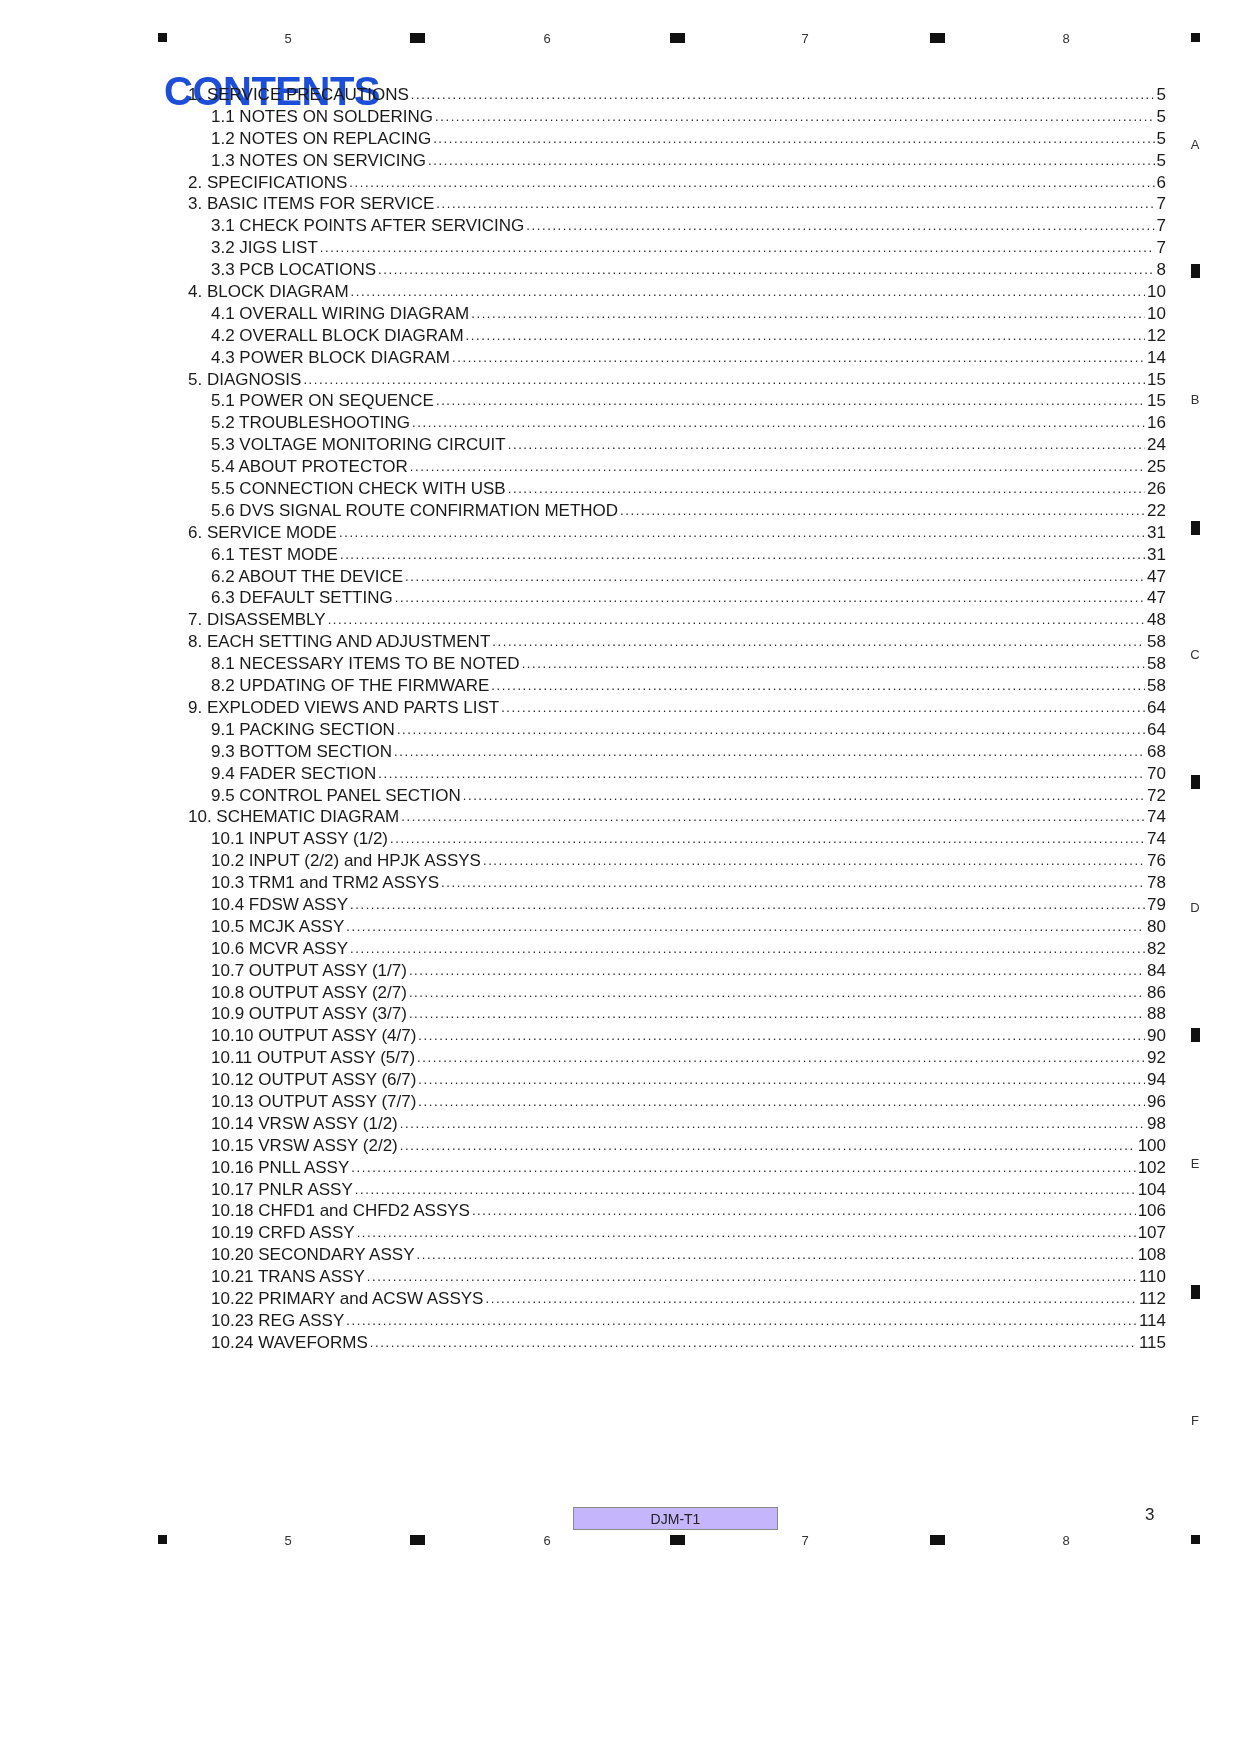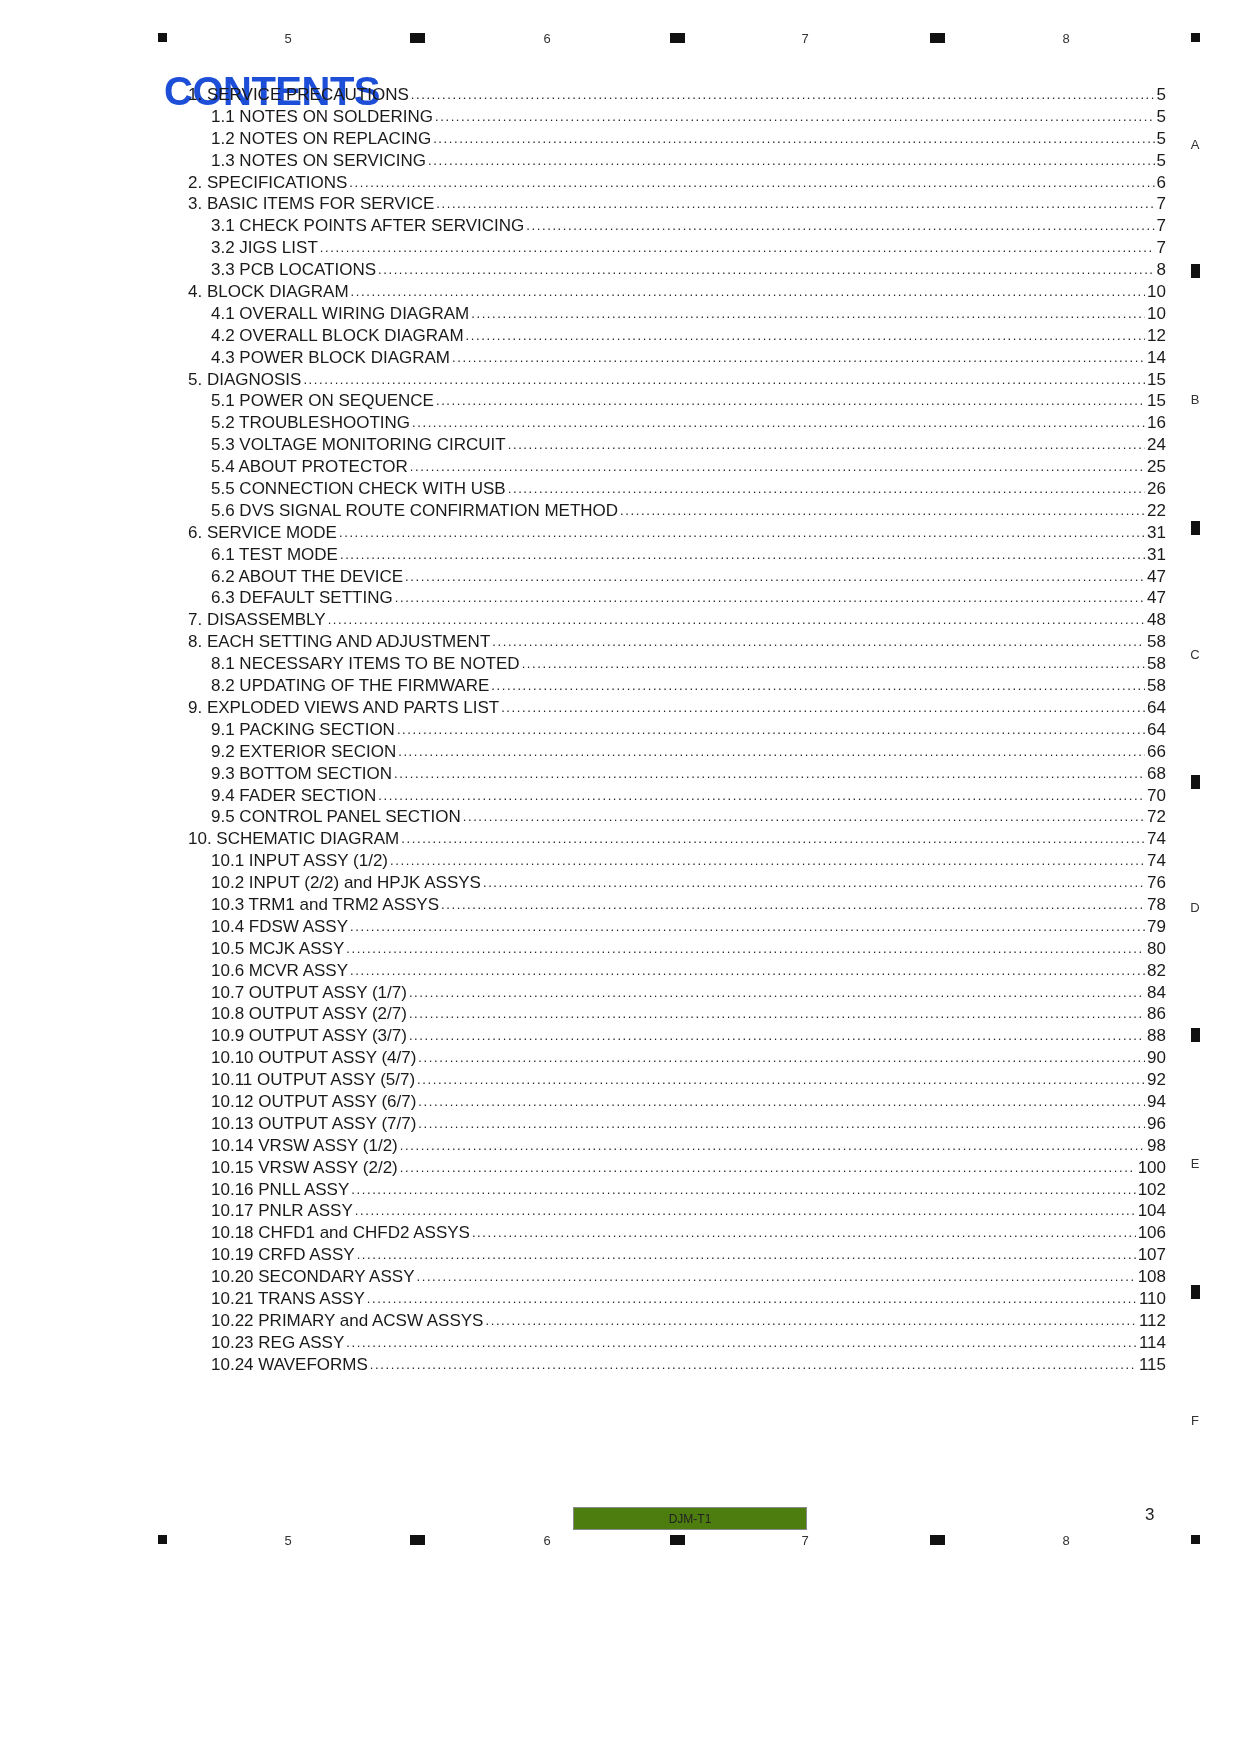--- a/index.html
+++ b/index.html
@@ -14,23 +14,23 @@
   .title { position: absolute; left: 164px; top: 43px; font-size: 40px; font-weight: bold;
            letter-spacing: -0.5px; color: #1d4ed8; line-height: 1; margin-top: 28px; }
   .toc { position: absolute; left: 188px; top: 84px; width: 978px; }
   .toc-row { display: flex; align-items: flex-start; height: 21.9px; font-size: 17px; line-height: 21.9px; }
   .toc-row.l2 { padding-left: 23px; }
   .toc-row .lbl { white-space: nowrap; }
   .toc-row .dots { flex: 1; overflow: hidden; white-space: nowrap; margin: 0 2px; color: #222;
                    font-size: 13px; letter-spacing: 1.6px; }
   .toc-row .dots::after { content: "................................................................................................................................................................................................................................................................"; }
   .toc-row .pg { white-space: nowrap; text-align: right; }
-  .model-box { position: absolute; left: 573px; top: 1507px; width: 234px; height: 23px;
-               background: #4d7c0f; border: 1px solid #8a8a8a; box-sizing: border-box;
-               text-align: center; font-size: 12px; line-height: 22px; color: #222; }
+  .model-box { position: absolute; left: 573px; top: 1507px; width: 205px; height: 23px;
+               background: #c4b5fd; border: 1px solid #8a8a8a; box-sizing: border-box;
+               text-align: center; font-size: 14px; line-height: 22px; color: #222; }
   .page-no { position: absolute; left: 1145px; top: 1505px; font-size: 17px; color: #222; }
 </style>
 </head>
 <body>
 
 <div>
   <div class="sq small" style="left:158px; top:33px;"></div>
   <div class="colnum" style="left:288px; top:38px;">5</div>
   <div class="sq wide" style="left:410px; top:33px;"></div>
   <div class="colnum" style="left:547px; top:38px;">6</div>
@@ -202,25 +202,20 @@
       <span class="lbl">9. EXPLODED VIEWS AND PARTS LIST</span>
       <span class="dots"></span>
       <span class="pg">64</span>
     </div>
     <div class="toc-row l2">
       <span class="lbl">9.1 PACKING SECTION</span>
       <span class="dots"></span>
       <span class="pg">64</span>
     </div>
     <div class="toc-row l2">
-      <span class="lbl">9.2 EXTERIOR SECION</span>
-      <span class="dots"></span>
-      <span class="pg">66</span>
-    </div>
-    <div class="toc-row l2">
       <span class="lbl">9.3 BOTTOM SECTION</span>
       <span class="dots"></span>
       <span class="pg">68</span>
     </div>
     <div class="toc-row l2">
       <span class="lbl">9.4 FADER SECTION</span>
       <span class="dots"></span>
       <span class="pg">70</span>
     </div>
     <div class="toc-row l2">

